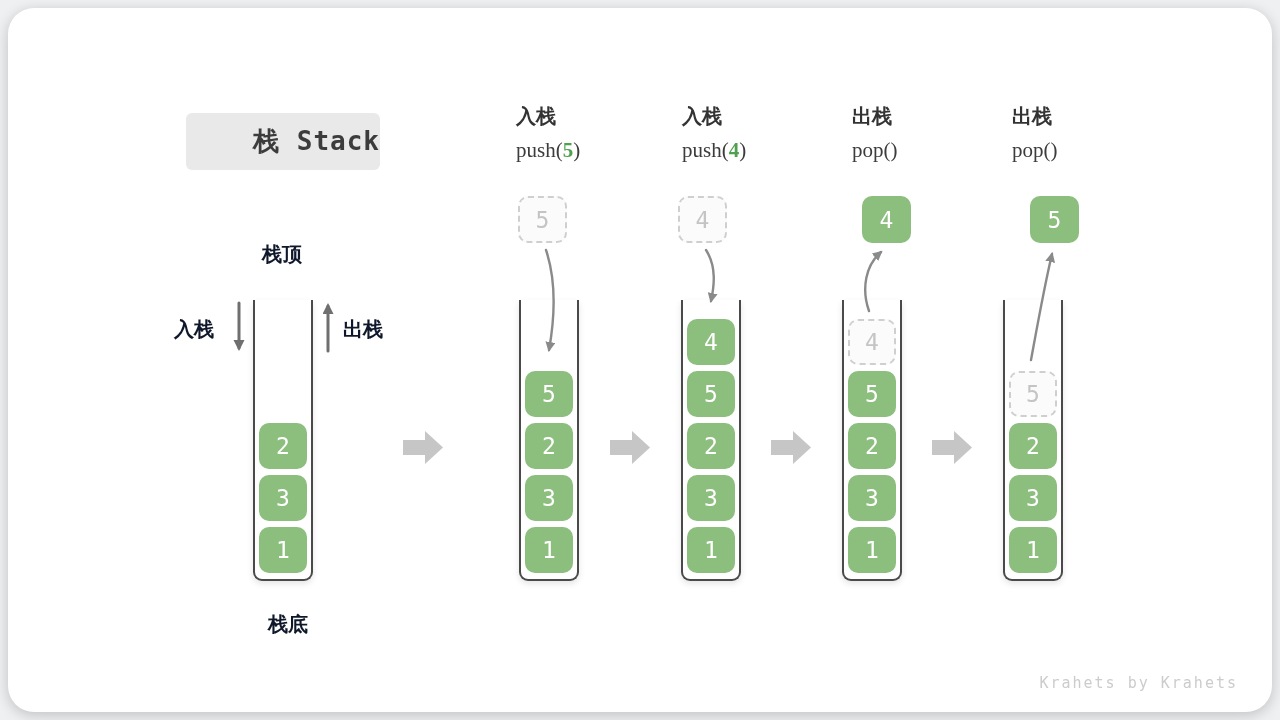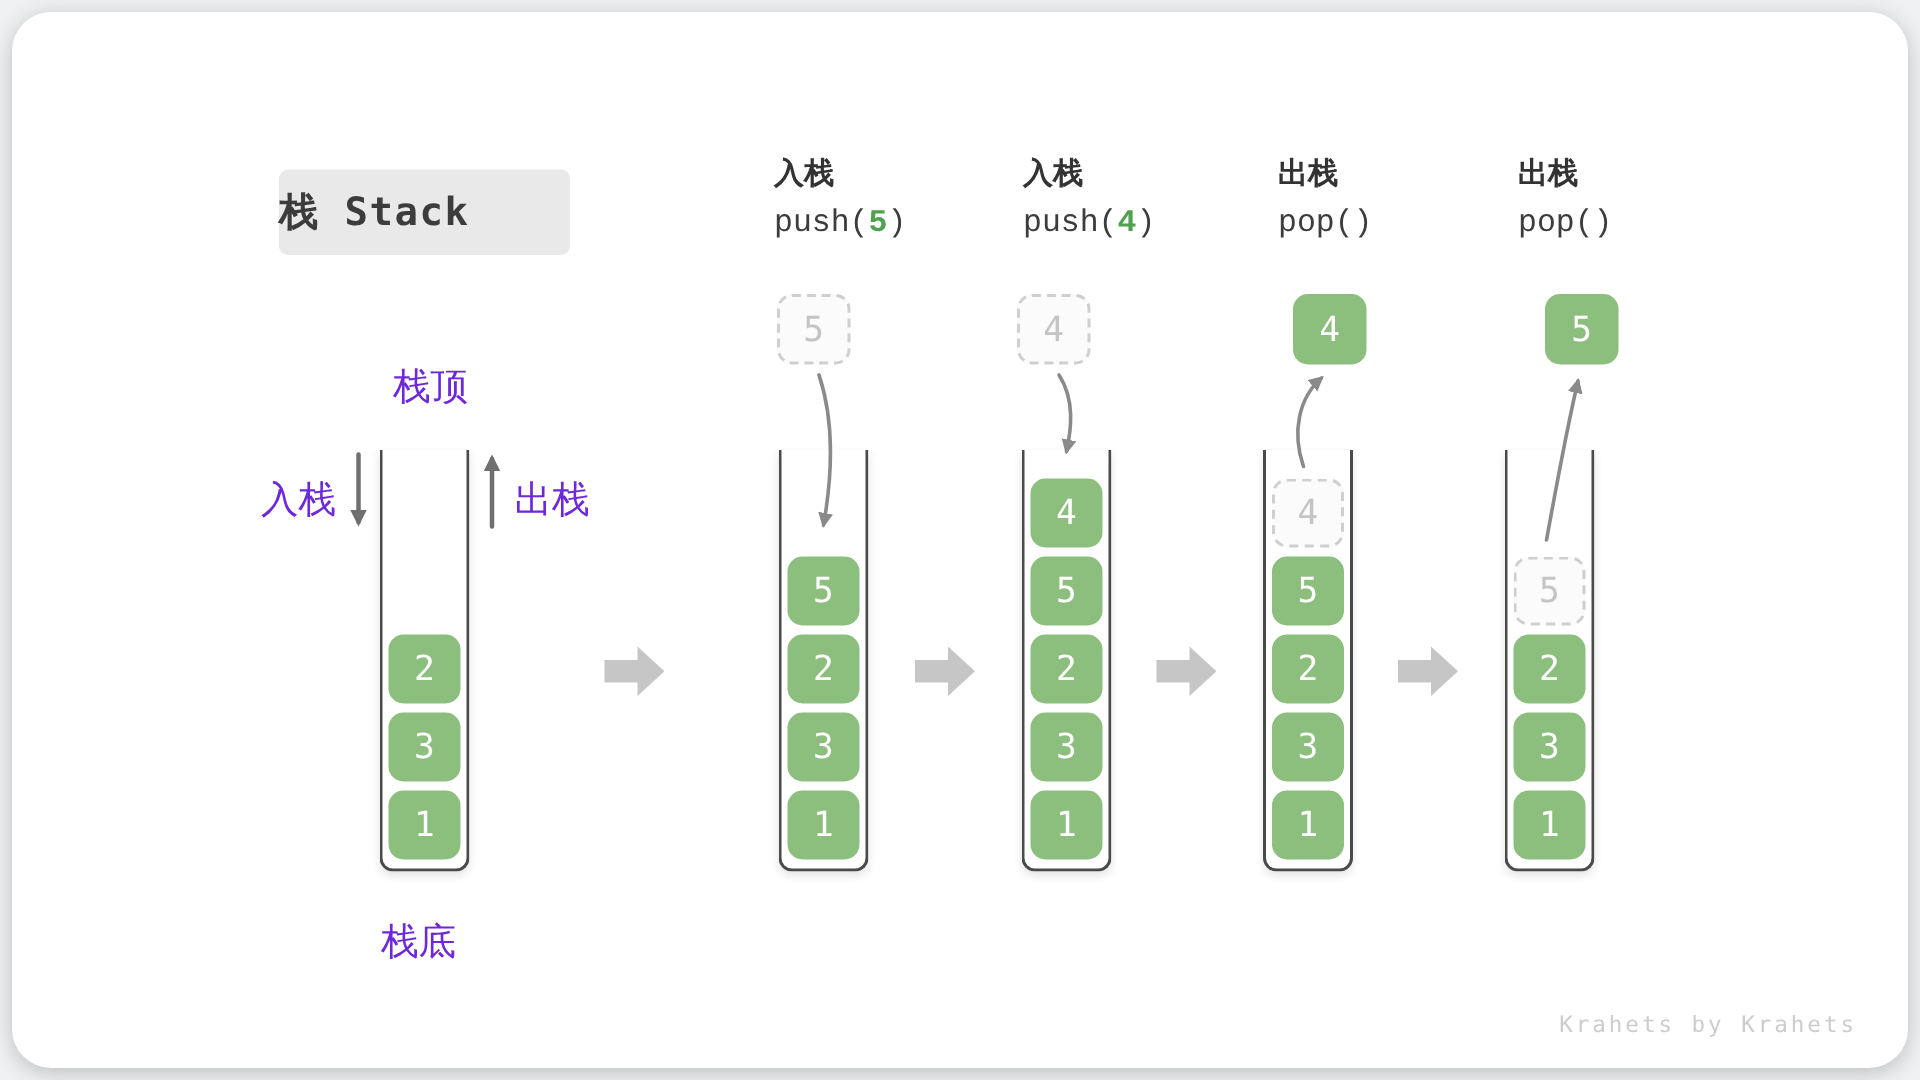--- a/index.html
+++ b/index.html
@@ -9,33 +9,33 @@
     font-family:"Liberation Sans",sans-serif;
   }
   .card{
     position:absolute;left:8px;top:8px;width:1264px;height:704px;
     background:#ffffff;border-radius:26px;
     box-shadow:0 3px 14px rgba(0,0,0,0.20);
   }
   .title-box{
     position:absolute;left:186px;top:113px;width:194px;height:57px;
     background:var(--title-box-bg,#e9e9e9);border-radius:6px;
-    display:flex;align-items:center;justify-content:flex-start;
+    display:flex;align-items:center;justify-content:flex-end;
     font-family:"DejaVu Sans Mono","Liberation Sans",sans-serif;
     font-size:26px;font-weight:700;color:var(--text-dark,#3c3c3c);
     letter-spacing:1px;
   }
   .cjk-label{
-    position:absolute;font-weight:400;font-size:25px;
-    color:#6d28d9;white-space:nowrap;
+    position:absolute;font-weight:700;font-size:20px;
+    color:#0f172a;white-space:nowrap;
   }
   .op-label{position:absolute;white-space:nowrap;}
   .op-action{font-size:20px;font-weight:700;color:#333333;line-height:26px;}
   .op-code{
-    font-family:Liberation Mono, monospace;
+    font-family:Liberation Serif, serif;
     font-size:21px;color:var(--text-dark,#3c3c3c);line-height:30px;margin-top:6px;
   }
   .op-arg{color:var(--code-arg-green,#4fa14f);font-weight:700;}
   .stack-container{
     position:absolute;background:#ffffff;
     border-left:2px solid var(--container-border,#4a4a4a);
     border-right:2px solid var(--container-border,#4a4a4a);
     border-bottom:2px solid var(--container-border,#4a4a4a);
     border-radius:0 0 9px 9px;
     box-shadow:0 3px 6px rgba(0,0,0,0.10);
@@ -76,21 +76,21 @@
 </head>
 <body>
 
 <div class="card"></div>
 
 <div class="title-box">
   <span>栈 Stack</span>
 </div>
 
 <div class="cjk-label" style="left:262px;top:241px;">栈顶</div>
-<div class="cjk-label" style="left:254px;top:611px;">栈底</div>
+<div class="cjk-label" style="left:268px;top:611px;">栈底</div>
 <div class="cjk-label" style="left:174px;top:316px;">入栈</div>
 <div class="cjk-label" style="left:343px;top:316px;">出栈</div>
 
 <div id="diagram">
     <div class="stack-container" style="left: 253px; top: 300px; width: 60px; height: 281px;"></div>
     <div class="stack-box" style="left: 259px; top: 423px;">2</div>
     <div class="stack-box" style="left: 259px; top: 475px;">3</div>
     <div class="stack-box" style="left: 259px; top: 527px;">1</div>
     <div class="stack-container" style="left: 519px; top: 300px; width: 60px; height: 281px;"></div>
     <div class="stack-box" style="left: 525px; top: 371px;">5</div>

